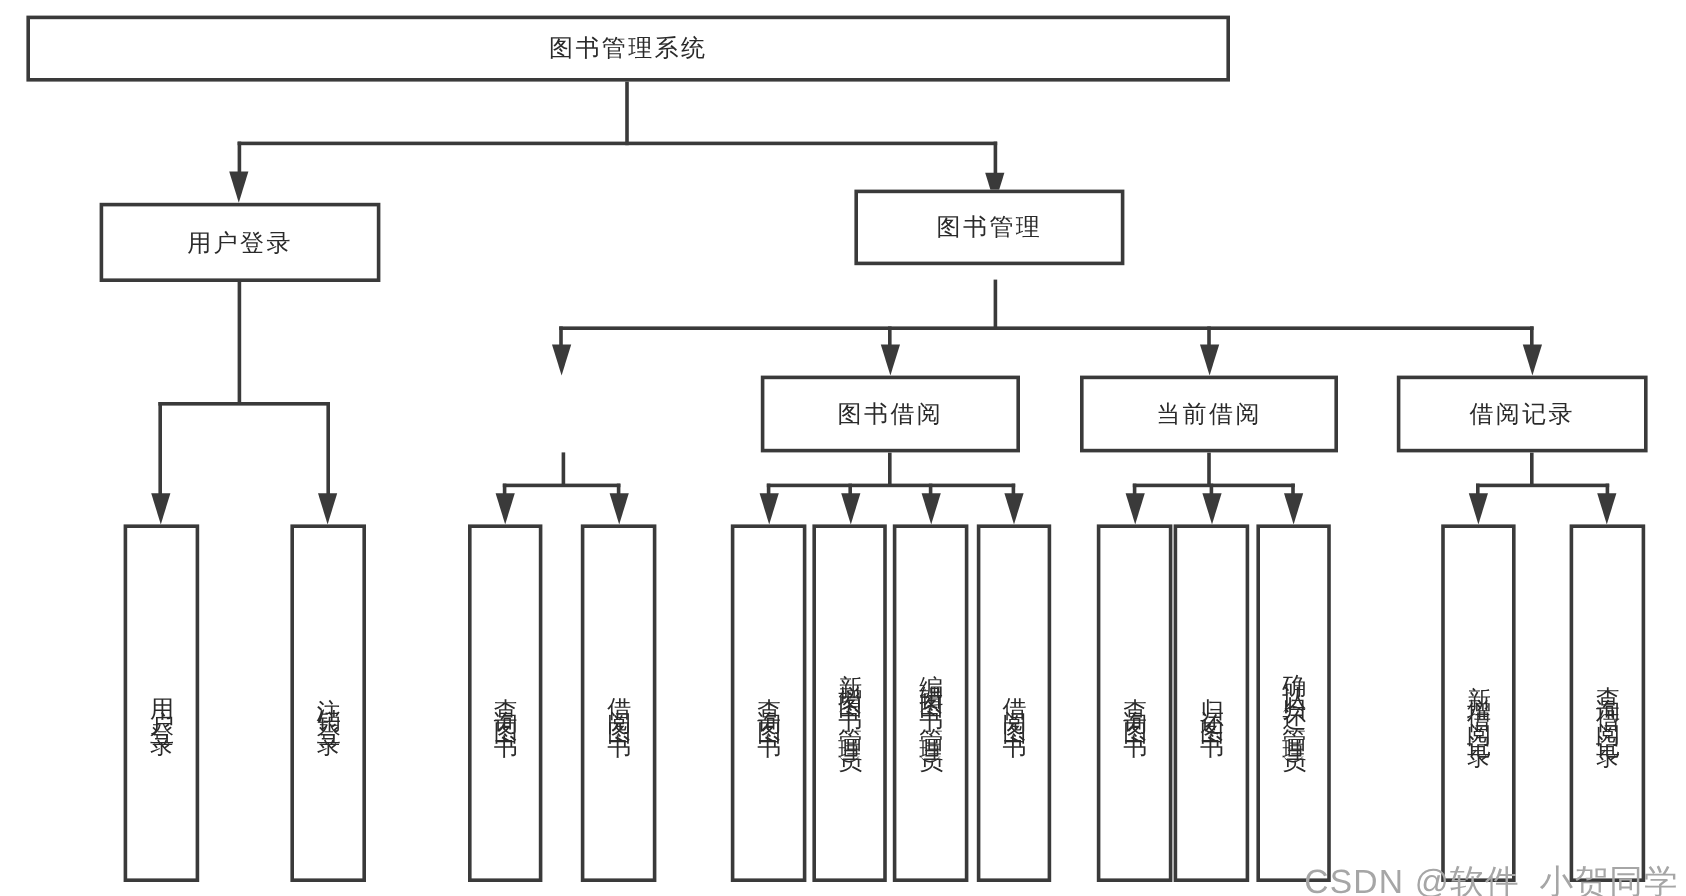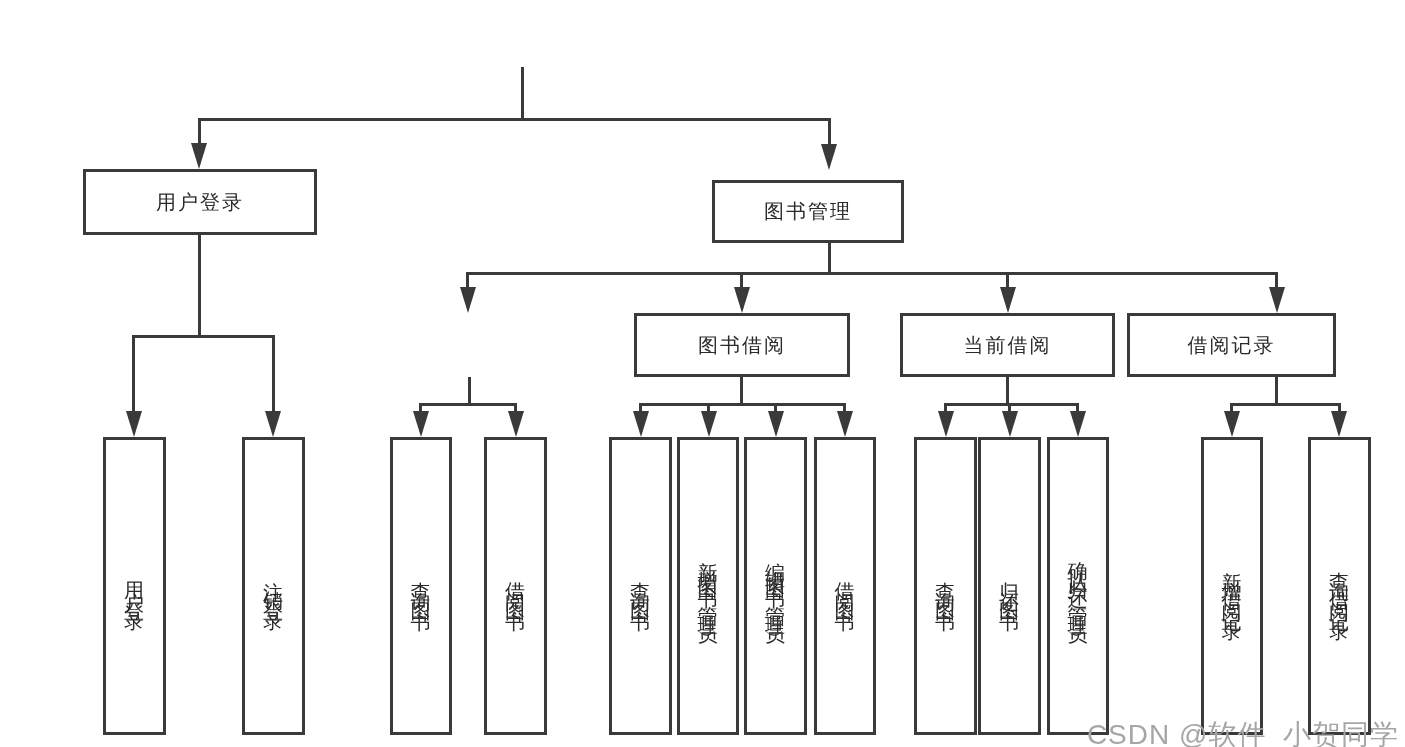--- a/index.html
+++ b/index.html
@@ -110,27 +110,28 @@
   <div class="line" style="left:1076px;top:403px;width:3px;height:10px"></div>
   <div class="arrow" style="left:1070px;top:411px"></div>
 
   <div class="line" style="left:1275px;top:377px;width:3px;height:28px"></div>
   <div class="line" style="left:1230px;top:403px;width:111px;height:3px"></div>
   <div class="line" style="left:1230px;top:403px;width:3px;height:10px"></div>
   <div class="arrow" style="left:1224px;top:411px"></div>
   <div class="line" style="left:1338px;top:403px;width:3px;height:10px"></div>
   <div class="arrow" style="left:1331px;top:411px"></div>
 
+  <div class="hbox" style="left:22px;top:13px;width:1003px;height:55px">图书管理系统</div>
 
   <div class="hbox" style="left:83px;top:169px;width:234px;height:66px">用户登录</div>
-  <div class="hbox" style="left:712px;top:180px;width:192px;height:63px">图书管理</div>
+  <div class="hbox" style="left:712px;top:158px;width:225px;height:63px">图书管理</div>
 
   <div class="hbox" style="left:900px;top:313px;width:215px;height:64px">当前借阅</div>
   <div class="hbox" style="left:634px;top:313px;width:216px;height:64px">图书借阅</div>
-  <div class="hbox" style="left:1127px;top:313px;width:209px;height:64px">借阅记录</div>
+  <div class="hbox" style="left:1164px;top:313px;width:209px;height:64px">借阅记录</div>
 
   <div class="vbox" style="left:103px;width:63px">用户登录</div>
   <div class="vbox" style="left:242px;width:63px">注销登录</div>
 
   <div class="vbox" style="left:390px;width:62px">查询图书</div>
   <div class="vbox" style="left:484px;width:63px">借阅图书</div>
 
   <div class="vbox" style="left:609px;width:63px">查询图书</div>
   <div class="vbox long" style="left:677px;width:62px">新增图书（管理员）</div>
   <div class="vbox long" style="left:744px;width:63px">编辑图书（管理员）</div>

